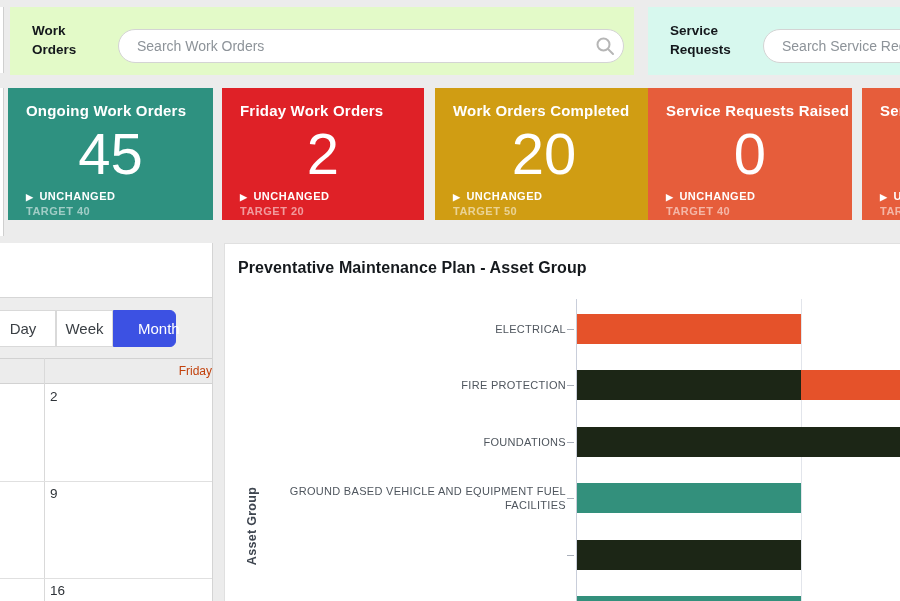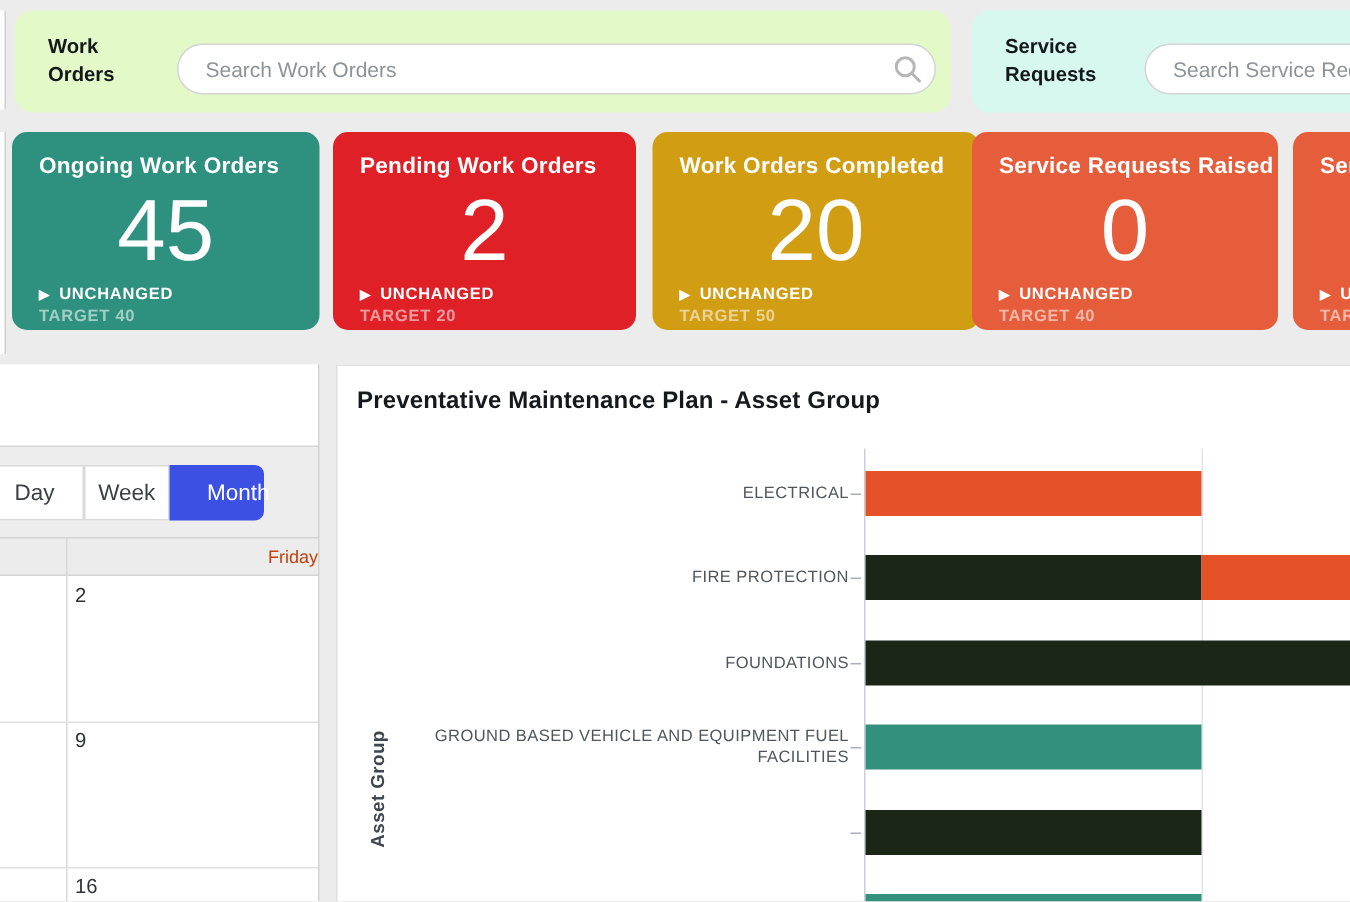--- a/index.html
+++ b/index.html
@@ -3,29 +3,29 @@
 <meta charset="utf-8">
 <style>
   html,body{margin:0;padding:0;}
   body{font-family:"Liberation Sans",sans-serif;background:#ececec;}
   #stage{position:relative;width:900px;height:601px;overflow:hidden;background:#ececec;}
 
   
   .sliver{position:absolute;left:0;width:3px;background:#ffffff;border-right:1px solid #cfcfcf;}
 
   
-  .search-panel{position:absolute;top:7px;height:68px;border-radius:12px;}
+  .search-panel{position:absolute;top:7px;height:68px;border-radius:0;}
   .panel-label{position:absolute;left:22px;top:14px;font-size:13.5px;font-weight:bold;color:#14181c;line-height:19px;}
   .search-box{position:absolute;top:22px;height:34px;border:1px solid #d4d4d4;border-radius:17px;background:#fff;
     font-family:"Liberation Sans",sans-serif;font-size:14px;color:#555;padding:0 40px 0 18px;outline:none;box-sizing:border-box;}
   .search-box::placeholder{color:#8d9399;opacity:1;}
   .search-icon{position:absolute;top:29px;width:20px;height:20px;pointer-events:none;}
 
   
-  .kpi{position:absolute;top:88px;height:132px;color:#fff;border-radius:10px;}
+  .kpi{position:absolute;top:88px;height:132px;color:#fff;}
   .kpi-title{position:absolute;left:18px;top:14px;font-size:15px;font-weight:600;letter-spacing:.2px;white-space:nowrap;}
   .kpi-value{position:absolute;left:0;top:36px;width:100%;text-align:center;font-size:58px;line-height:60px;font-weight:400;}
   .kpi-status{position:absolute;left:18px;top:102px;font-size:11px;font-weight:bold;letter-spacing:.5px;white-space:nowrap;}
   .kpi-trend{font-size:9px;margin-right:6px;}
   .kpi-target{position:absolute;left:18px;top:117px;font-size:11px;font-weight:bold;letter-spacing:.5px;color:rgba(255,255,255,.55);white-space:nowrap;}
 
   
   .cal-toolbar{position:absolute;left:0;top:243px;width:212px;height:54px;background:#fff;border-bottom:1px solid #d6d6d6;}
   .cal-strip{position:absolute;left:0;top:298px;width:212px;height:60px;background:#ededed;}
   .cal-btn{position:absolute;top:310px;height:37px;box-sizing:border-box;border:1px solid #d9d9d9;background:#fff;
@@ -77,21 +77,21 @@
   </div>
 
   <div class="kpi" style="left:8px;width:205px;background:#2e9180;">
     <div class="kpi-title">Ongoing Work Orders</div>
     <div class="kpi-value">45</div>
     <div class="kpi-status"><span class="kpi-trend">▶</span><span>UNCHANGED</span></div>
     <div class="kpi-target">TARGET 40</div>
   </div>
 
   <div class="kpi" style="left:222px;width:202px;background:#df2127;">
-    <div class="kpi-title">Pending Work Orders</div>
+    <div class="kpi-title">Friday Work Orders</div>
     <div class="kpi-value">2</div>
     <div class="kpi-status"><span class="kpi-trend">▶</span><span>UNCHANGED</span></div>
     <div class="kpi-target">TARGET 20</div>
   </div>
 
   <div class="kpi" style="left:435px;width:202px;background:#d09d13;padding-left:16px;">
     <div class="kpi-title">Work Orders Completed</div>
     <div class="kpi-value">20</div>
     <div class="kpi-status"><span class="kpi-trend">▶</span><span>UNCHANGED</span></div>
     <div class="kpi-target">TARGET 50</div>

